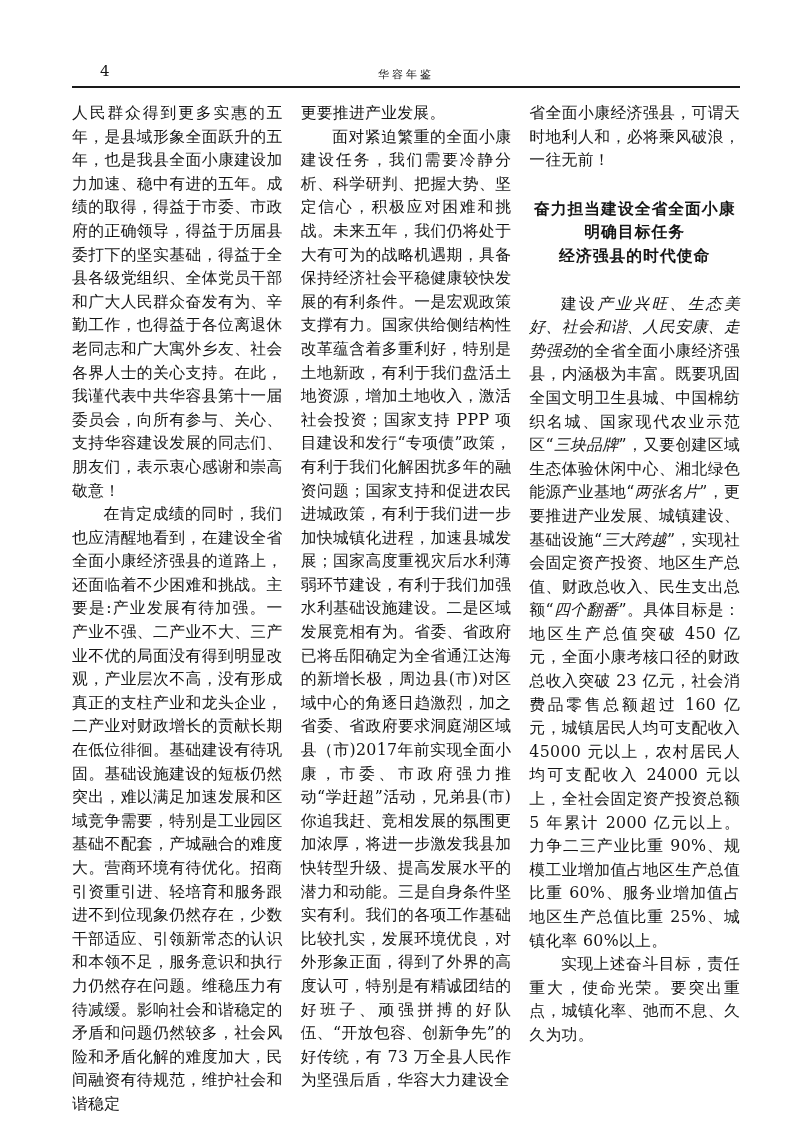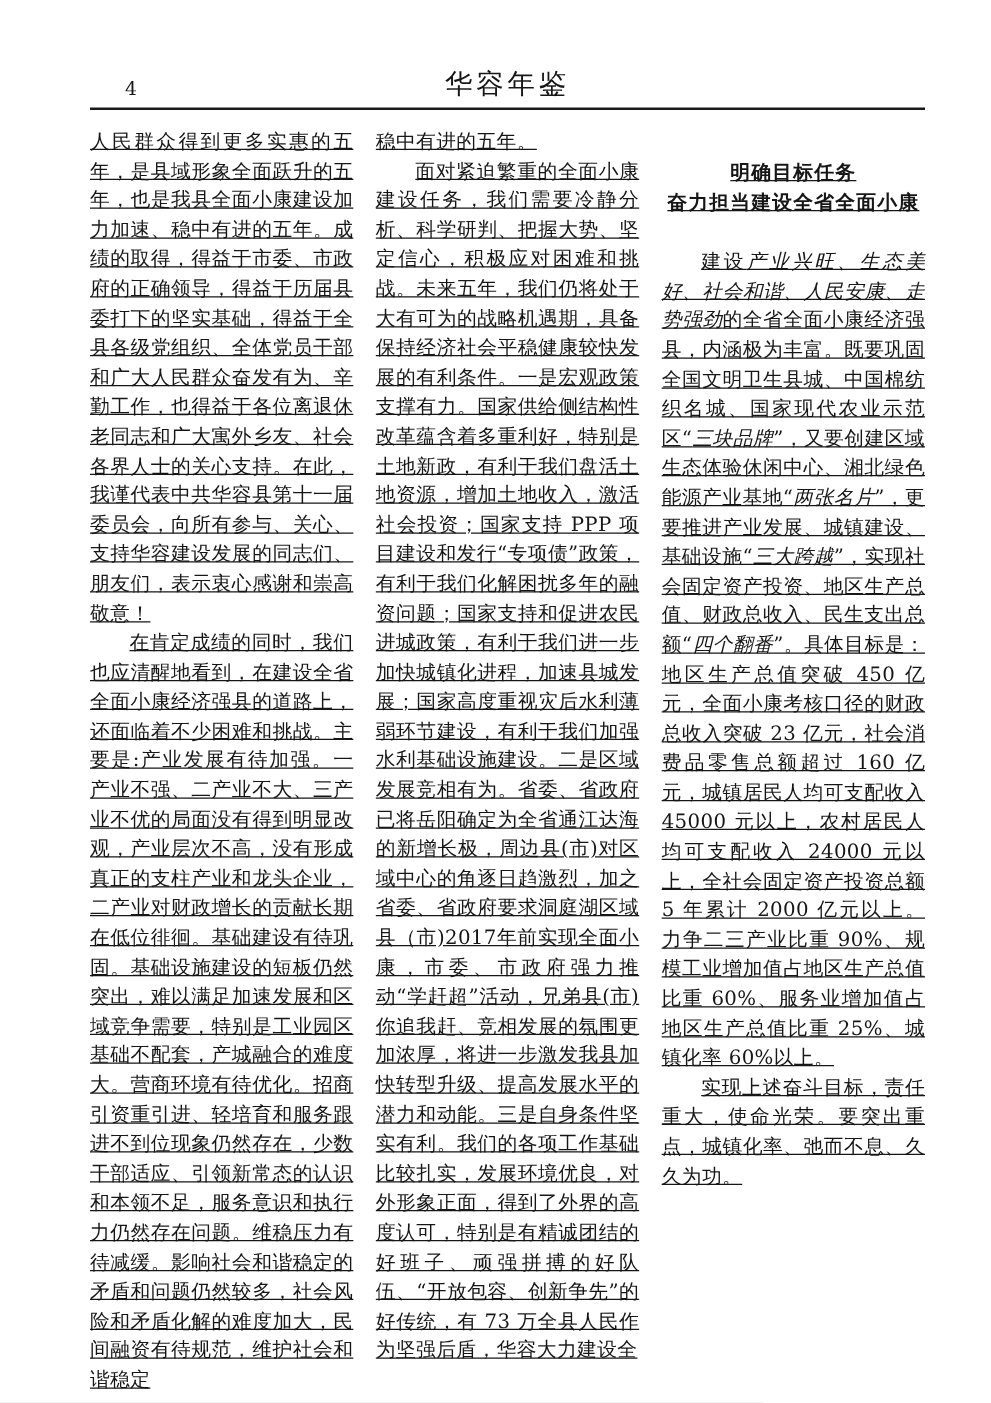--- a/index.html
+++ b/index.html
@@ -13,24 +13,24 @@
     overflow: hidden;
   }
   .content { position: absolute; left: 72px; top: 52px; width: 668px; }
   .running-head {
     position: relative; height: 34px;
     font-size: 16px;
   }
   .page-number { position: absolute; left: 28px; bottom: 6px; font-size: 15px; }
   .head-title {
     position: absolute; left: 0; right: 0; bottom: 4px;
-    text-align: center; font-size: 22px; letter-spacing: 3px;
+    text-align: center; font-size: 11px; letter-spacing: 3px;
   }
   .head-rule { border: 0; border-top: 2px solid #1a1a1a; margin: 0 0 0 0; }
-  .columns { display: flex; gap: 18px; margin-top: 13px; text-decoration: underline; }
+  .columns { display: flex; gap: 18px; margin-top: 13px; }
   .col { width: 213.3px; }
   .col p {
     margin: 0;
     font-size: 15.8px;
     line-height: 23.6px;
     text-align: justify;
     text-justify: inter-character;
     letter-spacing: 0.3px;
   }
   .col p.indent { text-indent: 2em; }
@@ -57,27 +57,29 @@
       <span class="head-title">华容年鉴</span>
     </div>
     <hr class="head-rule">
 
     <div class="columns">
       <div class="col">
           <p class="cont"><span>人民群众得到更多实惠的五年，是县域形象全面跃升的五年，也是我县全面小康建设加力加速、稳中有进的五年。成绩的取得，得益于市委、市政府的正确领导，得益于历届县委打下的坚实基础，得益于全县各级党组织、全体党员干部和广大人民群众奋发有为、辛勤工作，也得益于各位离退休老同志和广大寓外乡友、社会各界人士的关心支持。在此，我谨代表中共华容县第十一届委员会，向所有参与、关心、支持华容建设发展的同志们、朋友们，表示衷心感谢和崇高敬意！</span></p>
           <p class="indent"><span>在肯定成绩的同时，我们也应清醒地看到，在建设全省全面小康经济强县的道路上，还面临着不少困难和挑战。主要是:产业发展有待加强。一产业不强、二产业不大、三产业不优的局面没有得到明显改观，产业层次不高，没有形成真正的支柱产业和龙头企业，二产业对财政增长的贡献长期在低位徘徊。基础建设有待巩固。基础设施建设的短板仍然突出，难以满足加速发展和区域竞争需要，特别是工业园区基础不配套，产城融合的难度大。营商环境有待优化。招商引资重引进、轻培育和服务跟进不到位现象仍然存在，少数干部适应、引领新常态的认识和本领不足，服务意识和执行力仍然存在问题。维稳压力有待减缓。影响社会和谐稳定的矛盾和问题仍然较多，社会风险和矛盾化解的难度加大，民间融资有待规范，维护社会和谐稳定</span></p>
         </div>
       <div class="col">
-          <p class="cont"><span>稳中有进的五年。</span></p>
+          <p class="cont"><span>更要推进产业发展。</span></p>
           <p class="indent"><span>面对紧迫繁重的全面小康建设任务，我们需要冷静分析、科学研判、把握大势、坚定信心，积极应对困难和挑战。未来五年，我们仍将处于大有可为的战略机遇期，具备保持经济社会平稳健康较快发展的有利条件。一是宏观政策支撑有力。国家供给侧结构性改革蕴含着多重利好，特别是土地新政，有利于我们盘活土地资源，增加土地收入，激活社会投资；国家支持 PPP 项目建设和发行“专项债”政策，有利于我们化解困扰多年的融资问题；国家支持和促进农民进城政策，有利于我们进一步加快城镇化进程，加速县城发展；国家高度重视灾后水利薄弱环节建设，有利于我们加强水利基础设施建设。二是区域发展竞相有为。省委、省政府已将岳阳确定为全省通江达海的新增长极，周边县(市)对区域中心的角逐日趋激烈，加之省委、省政府要求洞庭湖区域县（市)2017年前实现全面小康，市委、市政府强力推动“学赶超”活动，兄弟县(市)你追我赶、竞相发展的氛围更加浓厚，将进一步激发我县加快转型升级、提高发展水平的潜力和动能。三是自身条件坚实有利。我们的各项工作基础比较扎实，发展环境优良，对外形象正面，得到了外界的高度认可，特别是有精诚团结的好班子、顽强拼搏的好队伍、“开放包容、创新争先”的好传统，有 73 万全县人民作为坚强后盾，华容大力建设全</span></p>
         </div>
       <div class="col">
+          <p class="cont"><span>省全面小康经济强县，可谓天时地利人和，必将乘风破浪，一往无前！</span></p>
           <div class="heading">
+            <div>奋力担当建设全省全面小康</div>
             <div>明确目标任务</div>
-            <div>奋力担当建设全省全面小康</div>
+            <div>经济强县的时代使命</div>
           </div>
           <p class="indent"><span>建设</span><span class="kai">产业兴旺、生态美好、社会和谐、人民安康、走势强劲</span><span>的全省全面小康经济强县，内涵极为丰富。既要巩固全国文明卫生县城、中国棉纺织名城、国家现代农业示范区“</span><span class="kai">三块品牌</span><span>”，又要创建区域生态体验休闲中心、湘北绿色能源产业基地“</span><span class="kai">两张名片</span><span>”，更要推进产业发展、城镇建设、基础设施“</span><span class="kai">三大跨越</span><span>”，实现社会固定资产投资、地区生产总值、财政总收入、民生支出总额“</span><span class="kai">四个翻番</span><span>”。具体目标是：地区生产总值突破 450 亿元，全面小康考核口径的财政总收入突破 23 亿元，社会消费品零售总额超过 160 亿元，城镇居民人均可支配收入 45000 元以上，农村居民人均可支配收入 24000 元以上，全社会固定资产投资总额 5 年累计 2000 亿元以上。力争二三产业比重 90%、规模工业增加值占地区生产总值比重 60%、服务业增加值占地区生产总值比重 25%、城镇化率 60%以上。</span></p>
           <p class="indent"><span>实现上述奋斗目标，责任重大，使命光荣。要突出重点，城镇化率、弛而不息、久久为功。</span></p>
         </div>
     </div>
 
   </div>
 </div>
 
 </body></html>

